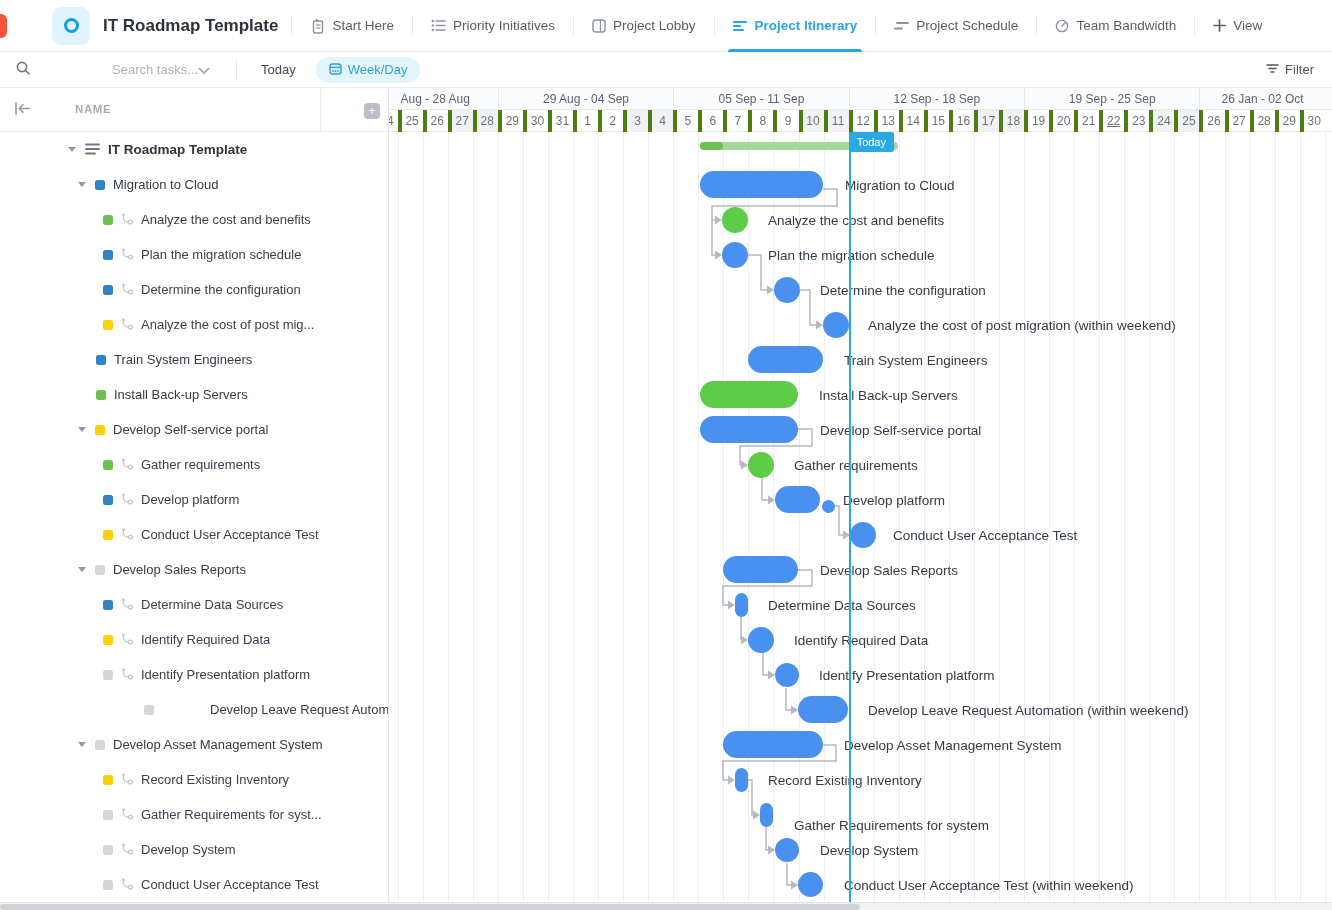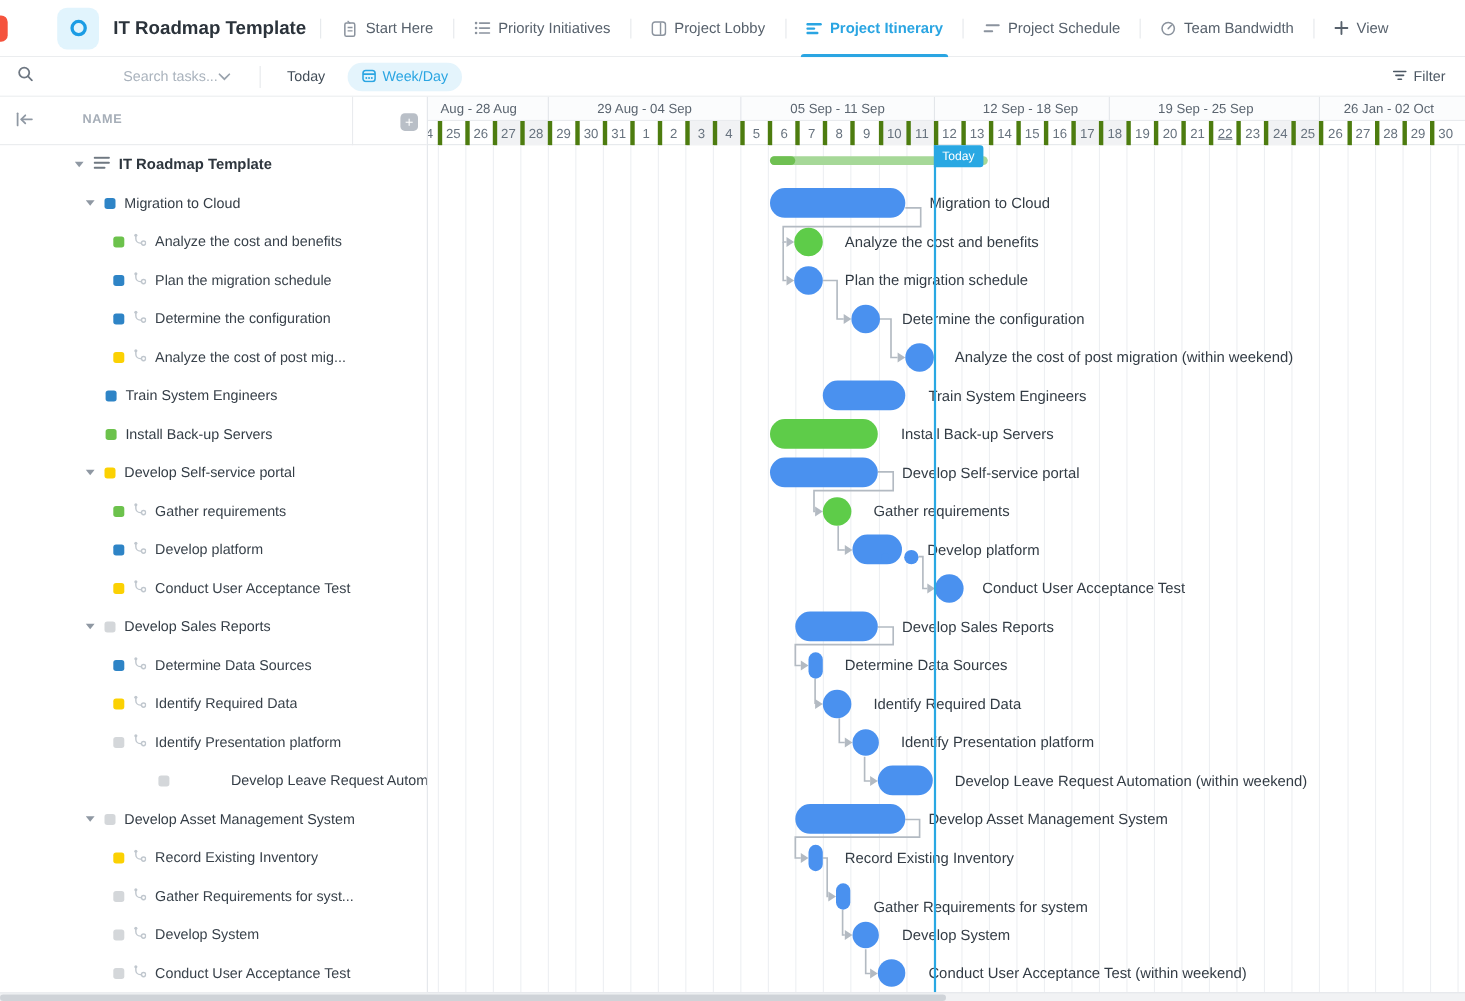--- a/index.html
+++ b/index.html
@@ -399,21 +399,21 @@
         </div>
       </div>
   </div>
 
   <div class="chart">
     <div class="week-row">
         <div class="week-cell" style="left: -16.5px; width: 125.3px; border-left: none;">Aug - 28 Aug</div>
         <div class="week-cell" style="left: 108.8px; width: 175.42px;">29 Aug - 04 Sep</div>
         <div class="week-cell" style="left: 284.22px; width: 175.42px;">05 Sep - 11 Sep</div>
         <div class="week-cell" style="left: 459.64px; width: 175.42px;">12 Sep - 18 Sep</div>
-        <div class="week-cell" style="left: 619px; width: 175.42px;">19 Sep - 25 Sep</div>
+        <div class="week-cell" style="left: 635px; width: 175.42px;">19 Sep - 25 Sep</div>
         <div class="week-cell" style="left: 810.48px; width: 125.3px;">26 Jan - 02 Oct</div>
       </div>
     <div class="day-row">
         <div class="day-cell" style="left: -16.5px; width: 25.06px;">24</div>
         <div class="day-cell" style="left: 8.56px; width: 25.06px;">25</div>
         <div class="day-cell" style="left: 33.62px; width: 25.06px;">26</div>
         <div class="day-cell we" style="left: 58.68px; width: 25.06px;">27</div>
         <div class="day-cell we" style="left: 83.74px; width: 25.06px;">28</div>
         <div class="day-cell" style="left: 108.8px; width: 25.06px;">29</div>
         <div class="day-cell" style="left: 133.86px; width: 25.06px;">30</div>

